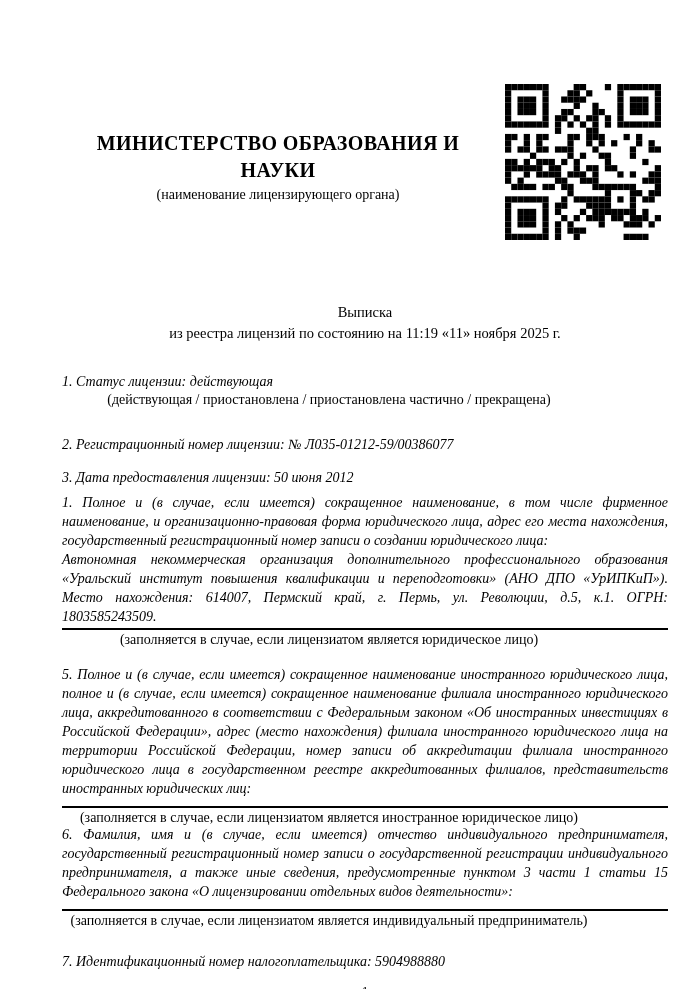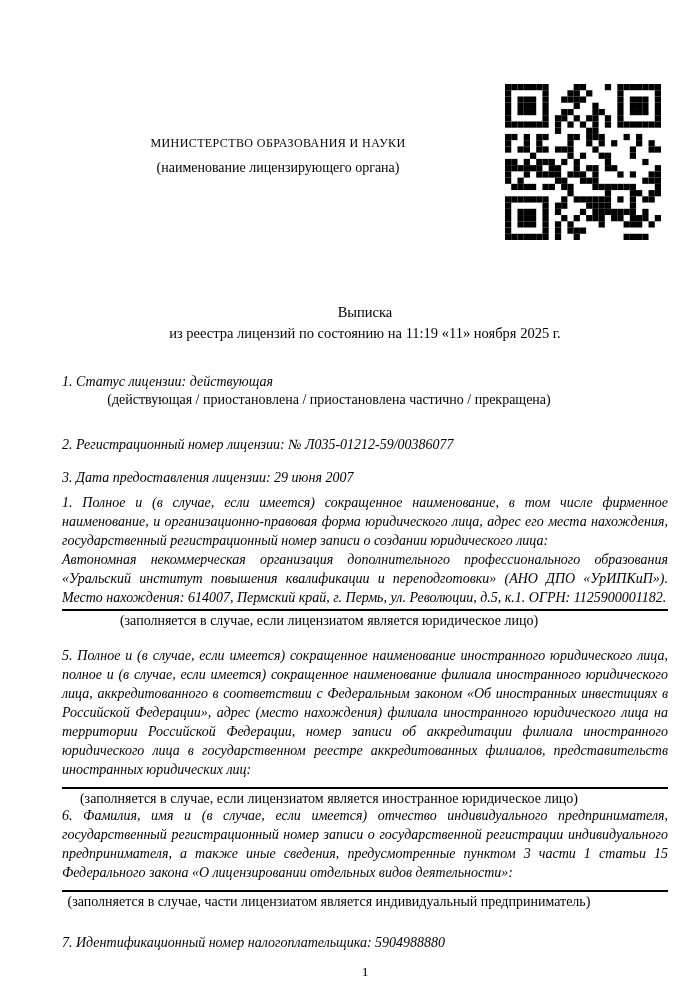--- a/index.html
+++ b/index.html
@@ -6,21 +6,21 @@
   body{
     width:700px;height:989px;background:#ffffff;color:#000;
     font-family:"Liberation Serif","DejaVu Serif",serif;
     overflow:hidden;position:relative;
   }
   .content{position:relative;margin:0 32px 0 62px;width:606px;}
 
   
   .header-row{position:relative;height:245px;}
   .org{position:absolute;left:0;top:130px;width:432px;text-align:center;}
-  .org-name{font-weight:normal;font-size:12px;line-height:27px;letter-spacing:.4px;}
+  .org-name{font-weight:bold;font-size:20px;line-height:27px;letter-spacing:.4px;}
   .org-caption{font-size:14px;line-height:14px;margin-top:4px;}
   .qr{position:absolute;left:443px;top:84px;width:156px;height:156px;}
 
   
   .title-block{margin-top:57px;text-align:center;font-size:14.5px;line-height:21px;}
 
   
   .item{font-size:14px;line-height:19px;font-style:italic;}
   .just{text-align:justify;text-align-last:left;}
   .rule{border:none;border-top:2px solid #000;margin:2px 0 0 0;height:0;}
@@ -350,40 +350,40 @@
   <div class="title-block">
     <div>Выписка</div>
     <div>из реестра лицензий по состоянию на 11:19 «11» ноября 2025 г.</div>
   </div>
 
   <div class="item mt-item1">1. Статус лицензии: действующая</div>
   <div class="caption mt-cap1">(действующая / приостановлена / приостановлена частично / прекращена)</div>
 
   <div class="item mt-item2">2. Регистрационный номер лицензии: № Л035-01212-59/00386077</div>
 
-  <div class="item mt-item3">3. Дата предоставления лицензии: 29 июня 2007</div>
+  <div class="item mt-item3">3. Дата предоставления лицензии: 50 июня 2012</div>
 
   <div class="mt-item4">
     <div class="item just">1. Полное и (в случае, если имеется) сокращенное наименование, в том числе фирменное наименование, и организационно-правовая форма юридического лица, адрес его места нахождения, государственный регистрационный номер записи о создании юридического лица:</div>
-    <div class="item just">Автономная некоммерческая организация дополнительного профессионального образования «Уральский институт повышения квалификации и переподготовки» (АНО ДПО «УрИПКиП»). Место нахождения: 614007, Пермский край, г. Пермь, ул. Революции, д.5, к.1. ОГРН: 1125900001182.</div>
+    <div class="item just">Автономная некоммерческая организация дополнительного профессионального образования «Уральский институт повышения квалификации и переподготовки» (АНО ДПО «УрИПКиП»). Место нахождения: 614007, Пермский край, г. Пермь, ул. Революции, д.5, к.1. ОГРН: 1803585243509.</div>
     <hr class="rule">
     <div class="caption">(заполняется в случае, если лицензиатом является юридическое лицо)</div>
   </div>
 
   <div class="mt-item5">
     <div class="item just">5. Полное и (в случае, если имеется) сокращенное наименование иностранного юридического лица, полное и (в случае, если имеется) сокращенное наименование филиала иностранного юридического лица, аккредитованного в соответствии с Федеральным законом «Об иностранных инвестициях в Российской Федерации», адрес (место нахождения) филиала иностранного юридического лица на территории Российской Федерации, номер записи об аккредитации филиала иностранного юридического лица в государственном реестре аккредитованных филиалов, представительств иностранных юридических лиц:</div>
     <div class="spacer"></div>
     <hr class="rule">
     <div class="caption">(заполняется в случае, если лицензиатом является иностранное юридическое лицо)</div>
   </div>
 
   <div class="mt-item6">
     <div class="item just">6. Фамилия, имя и (в случае, если имеется) отчество индивидуального предпринимателя, государственный регистрационный номер записи о государственной регистрации индивидуального предпринимателя, а также иные сведения, предусмотренные пунктом 3 части 1 статьи 15 Федерального закона «О лицензировании отдельных видов деятельности»:</div>
     <div class="spacer"></div>
     <hr class="rule">
-    <div class="caption">(заполняется в случае, части лицензиатом является индивидуальный предприниматель)</div>
+    <div class="caption">(заполняется в случае, если лицензиатом является индивидуальный предприниматель)</div>
   </div>
 
   <div class="item mt-item7">7. Идентификационный номер налогоплательщика: 5904988880</div>
 
   <div class="page-number">1</div>
 
 </div>
 
 </body></html>

